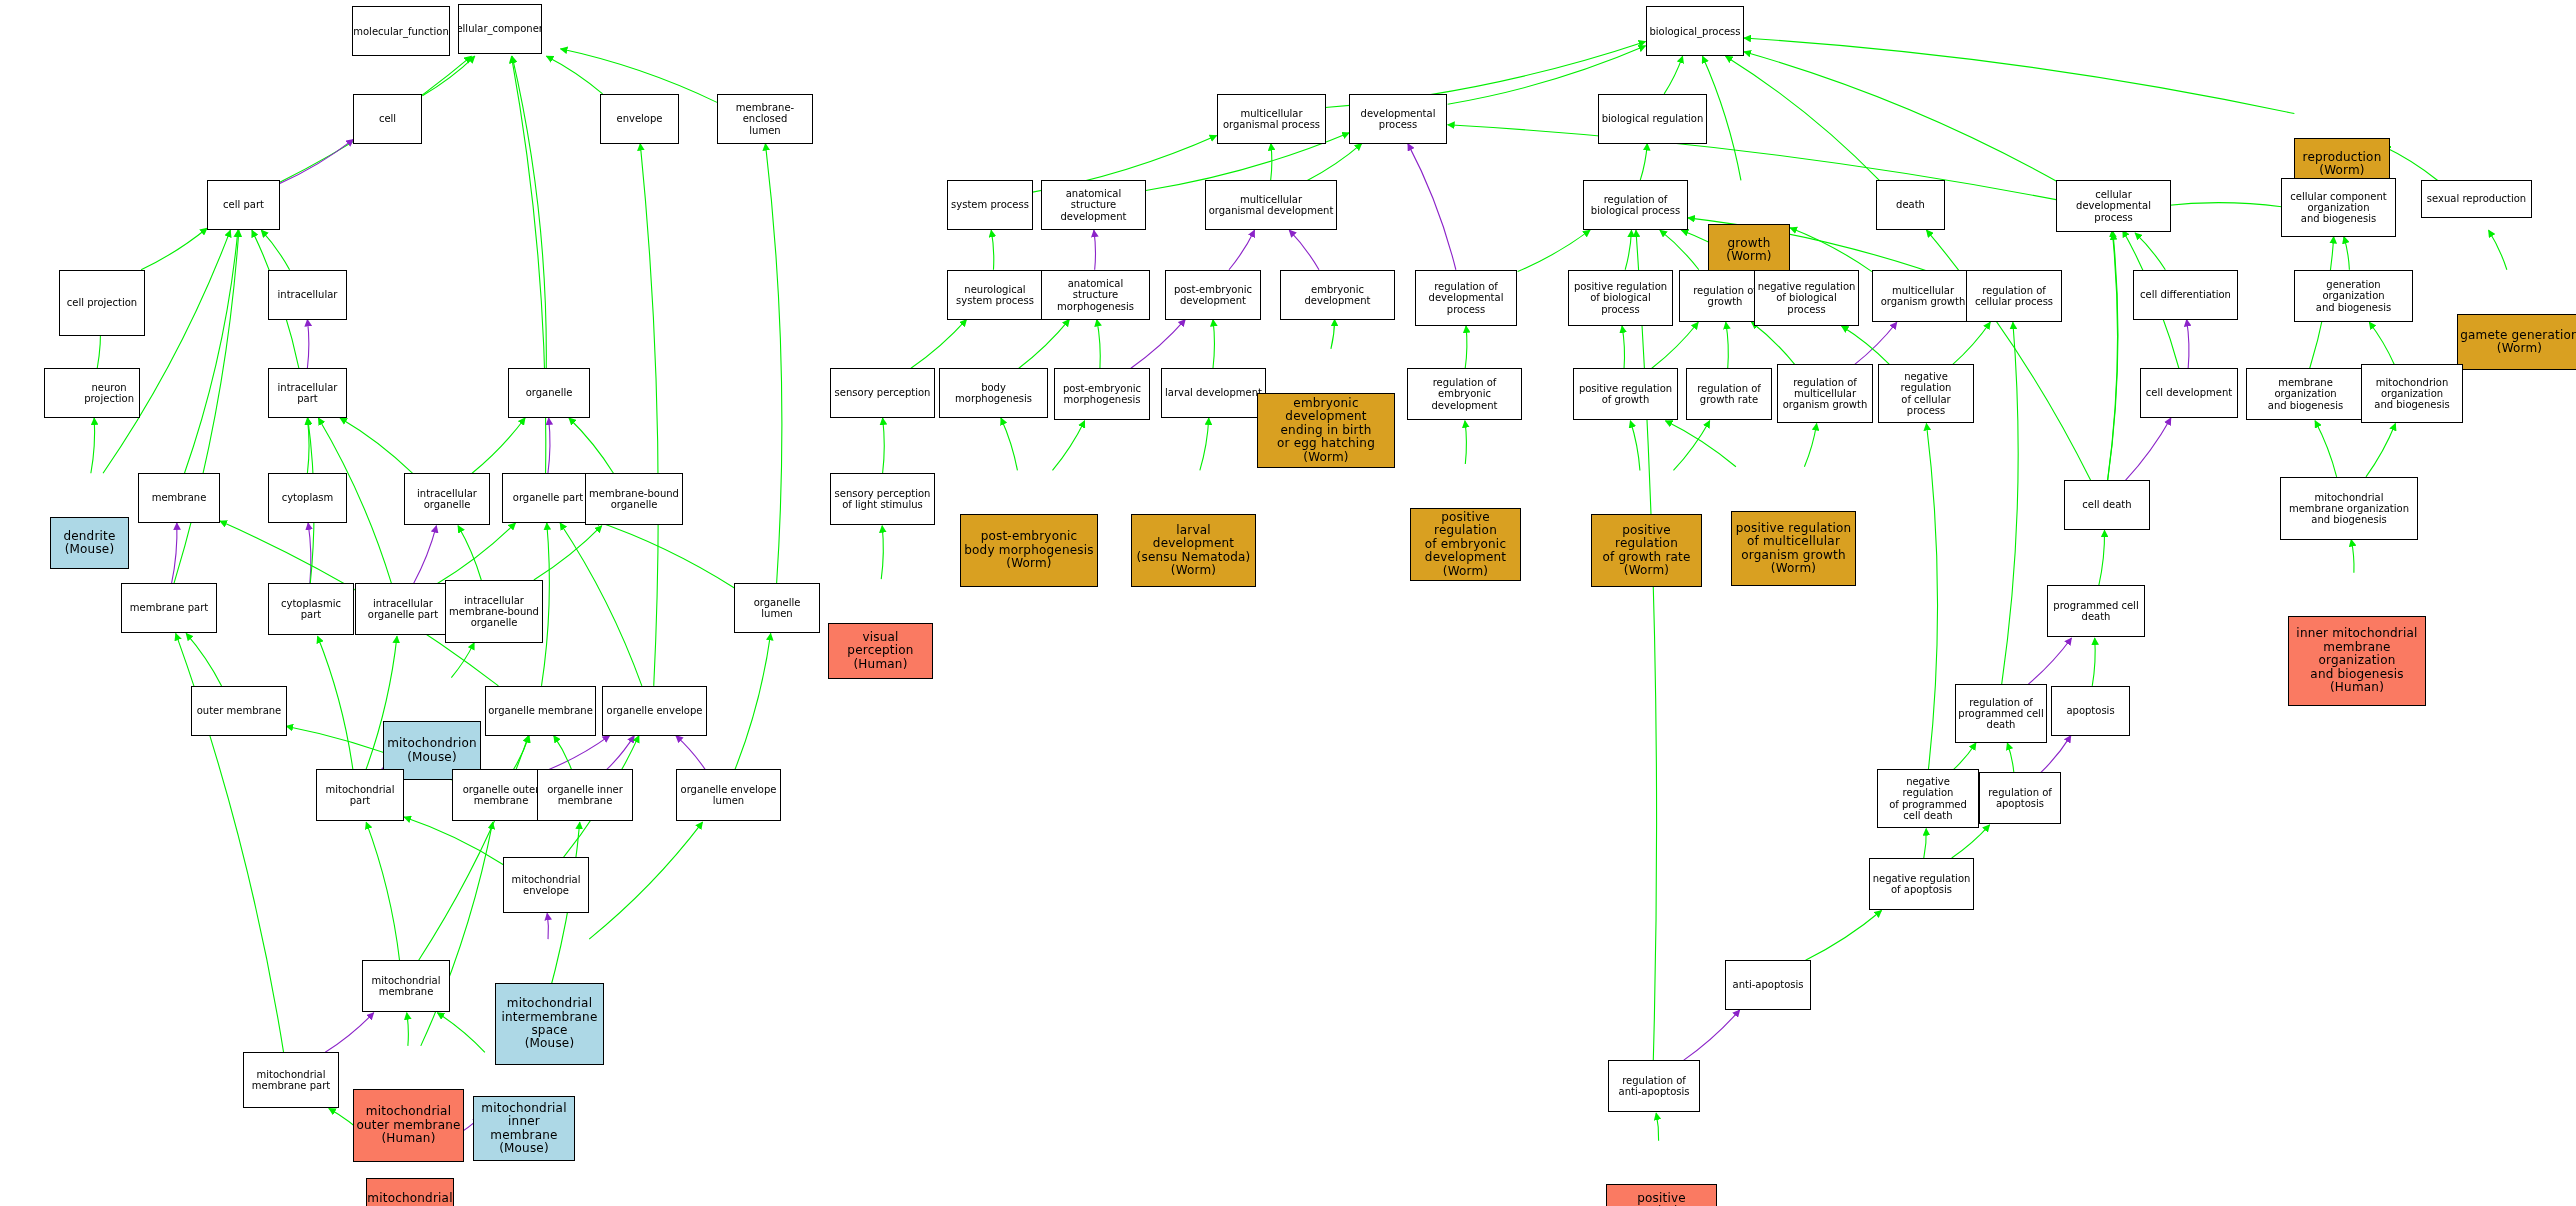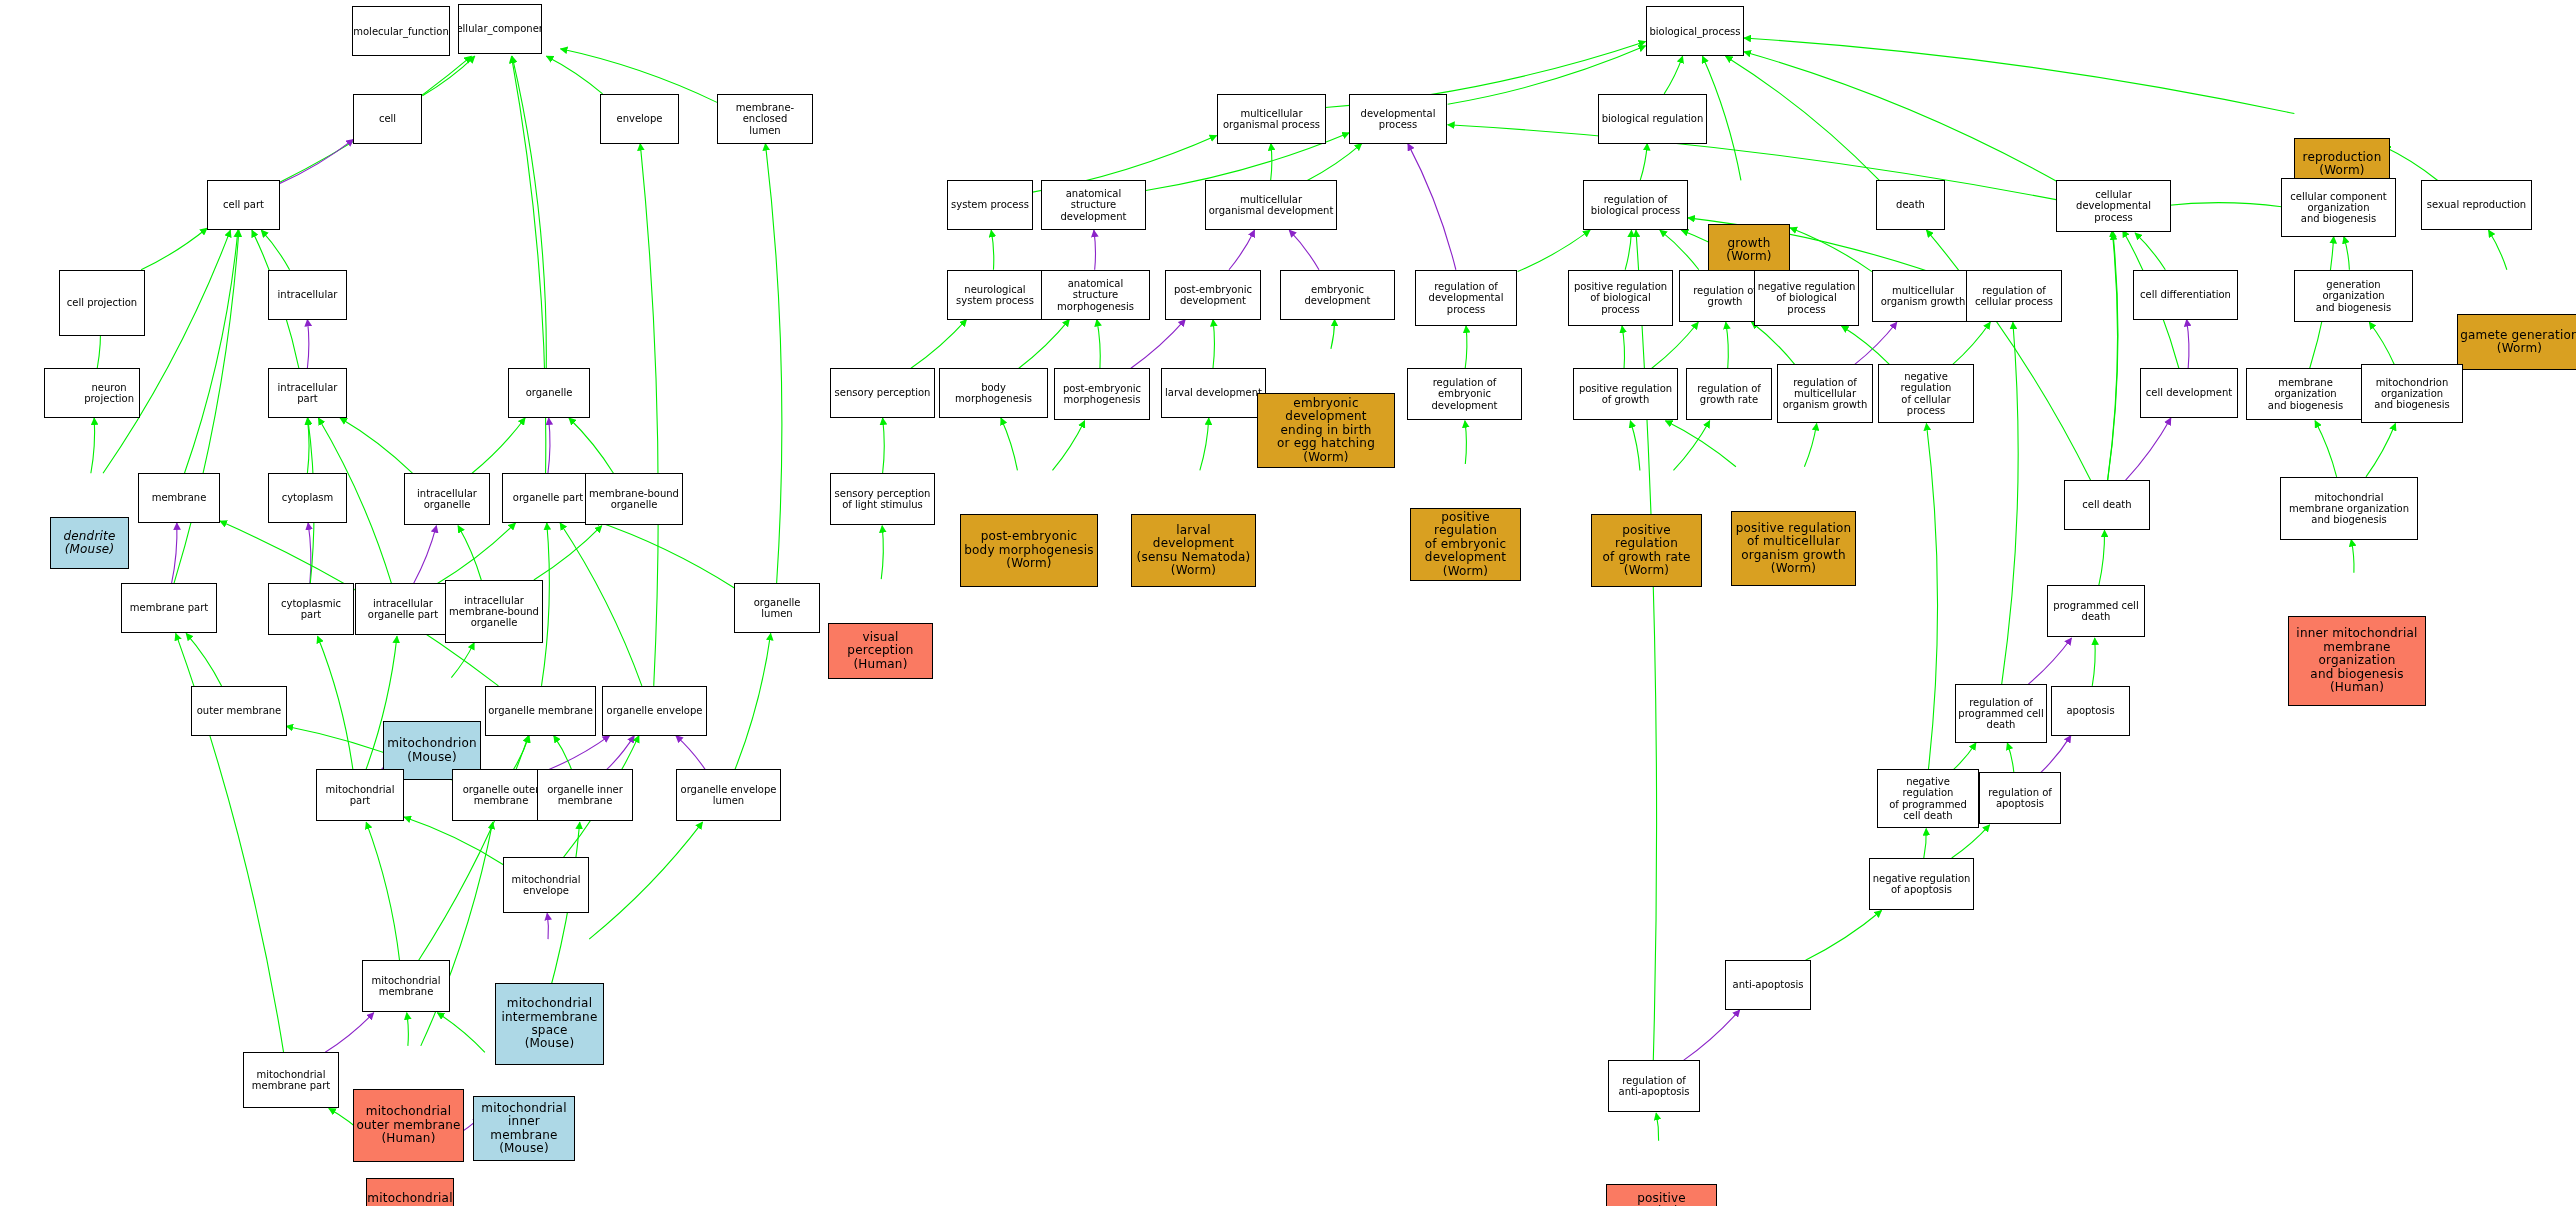--- a/index.html
+++ b/index.html
@@ -246,21 +246,21 @@
         <span>death</span>
       </div>
       <div class="node n-plain c-white" style="left: 2062px; top: 180px; width: 102px; height: 50px;">
         <span>cellular process</span>
       </div>
       <div class="node n-plain c-white" style="left: 2281px; top: 178px; width: 115px; height: 59px;">
         <span>cellular component
 organization
 and biogenesis</span>
       </div>
-      <div class="node n-plain c-white" style="left: 2421px; top: 180px; width: 111px; height: 50px;">
+      <div class="node n-plain c-white" style="left: 2421px; top: 180px; width: 111px; height: 38px;">
         <span>sexual reproduction</span>
       </div>
       <div class="node n-plain c-white" style="left: 59px; top: 270px; width: 86px; height: 66px;">
         <span>cell projection</span>
       </div>
       <div class="node n-plain c-white" style="left: 268px; top: 270px; width: 79px; height: 50px;">
         <span>intracellular</span>
       </div>
       <div class="node n-plain c-white" style="left: 947px; top: 270px; width: 96px; height: 50px;">
         <span>neurological
@@ -375,21 +375,21 @@
       </div>
       <div class="node n-plain c-white" style="left: 2246px; top: 368px; width: 119px; height: 52px;">
         <span>membrane organization
 and biogenesis</span>
       </div>
       <div class="node n-plain c-white" style="left: 2361px; top: 364px; width: 102px; height: 59px;">
         <span>mitochondrion
 organization
 and biogenesis</span>
       </div>
-      <div class="node n-hl c-blue" style="left: 50px; top: 473px; width: 79px; height: 52px; font-style: italic;">
+      <div class="node n-hl c-blue" style="left: 50px; top: 473px; width: 79px; height: 52px;">
         <span>dendrite
 (Mouse)</span>
       </div>
       <div class="node n-plain c-white" style="left: 138px; top: 473px; width: 82px; height: 50px;">
         <span>membrane</span>
       </div>
       <div class="node n-plain c-white" style="left: 268px; top: 473px; width: 79px; height: 50px;">
         <span>cytoplasm</span>
       </div>
       <div class="node n-plain c-white" style="left: 404px; top: 473px; width: 86px; height: 52px;">

